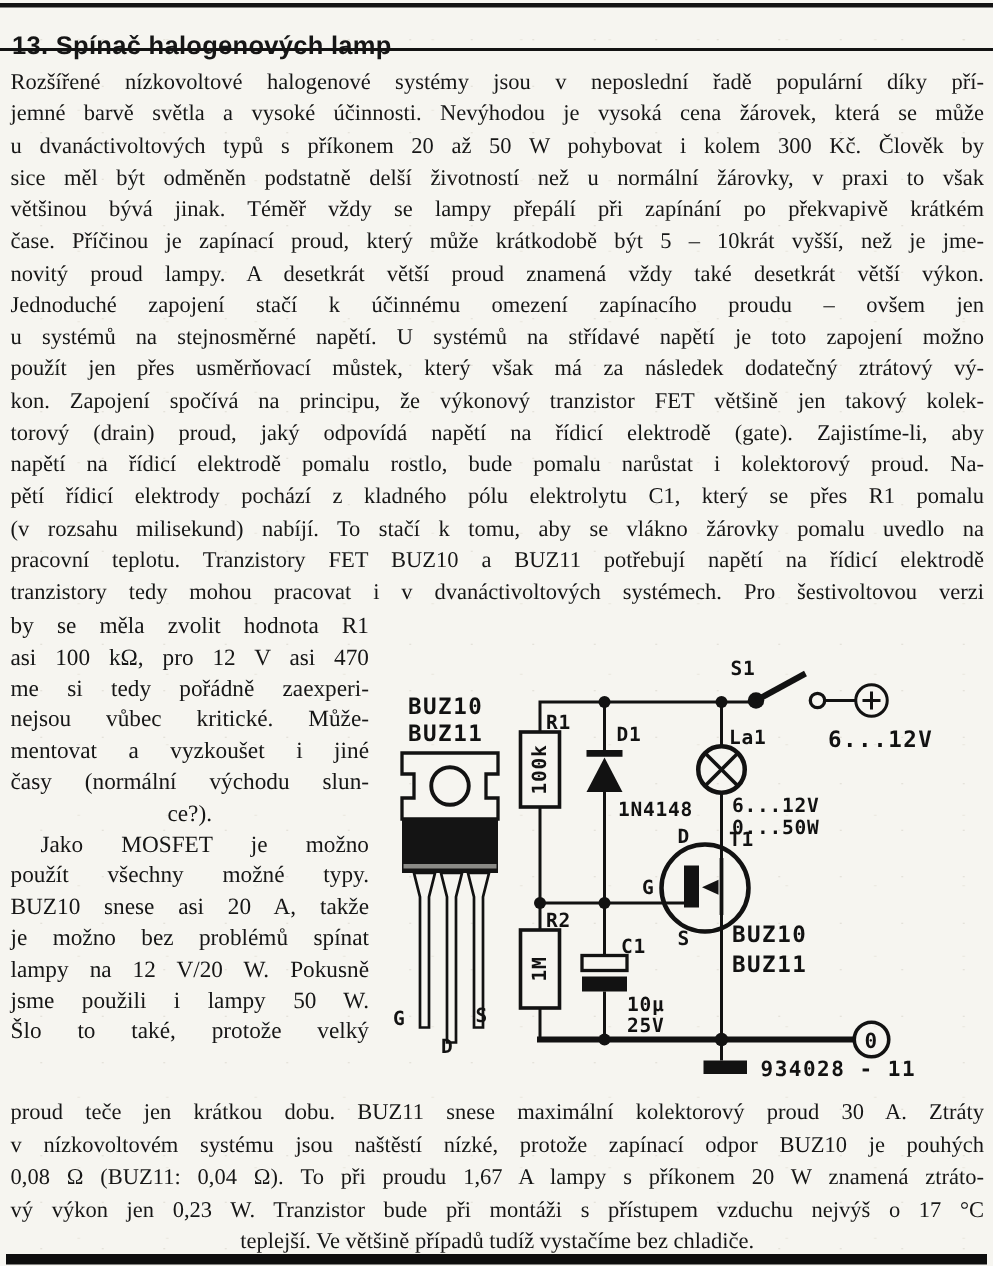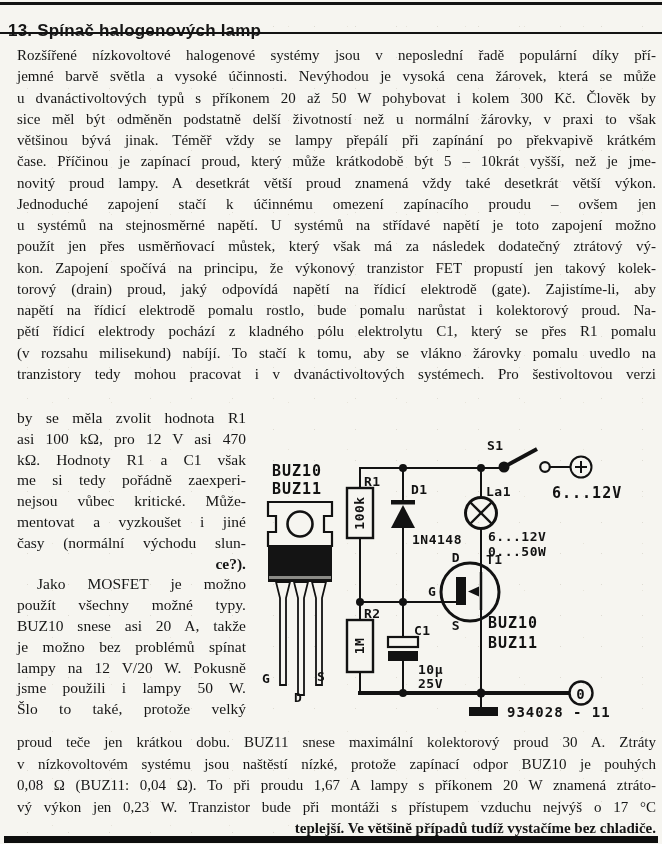--- a/index.html
+++ b/index.html
@@ -23,22 +23,22 @@
   .title{
     position:absolute;top:21px;left:8px;
     font-family:"Liberation Sans", sans-serif;
     font-weight:bold;font-size:17px;letter-spacing:0.2px;
     white-space:nowrap;
   }
   .para{position:absolute;font-size:15px;}
   .para1{top:45px;left:7px;width:649px;line-height:21.25px;}
   .leftcol{top:408px;left:7px;width:239px;line-height:20.8px;font-size:15.5px;}
   .bottompara{top:732px;left:7px;width:649px;line-height:21.6px;}
-  .tline{text-align:justify;text-align-last:justify;white-space:normal;margin-left:10px;}
-  .tline-last{text-align:right;font-weight:bold;}
+  .tline{text-align:justify;text-align-last:justify;white-space:normal;}
+  .tline-last{text-align:center;}
   [data-name="left-col-para2"] .tline:first-child{text-indent:20px;}
   .figure{position:absolute;left:248px;top:436px;width:414px;height:300px;}
   .figure svg{display:block;}
   text{fill:#121212;}
   .mlab{font-family:"DejaVu Sans Mono", monospace;font-weight:bold;font-size:13px;letter-spacing:0.5px;}
   .mlab-big{font-family:"DejaVu Sans Mono", monospace;font-weight:bold;font-size:15px;letter-spacing:1px;}
   .mlab-mid{font-family:"DejaVu Sans Mono", monospace;font-weight:bold;font-size:14px;letter-spacing:1px;}
 </style>
 </head>
 <body>
@@ -53,33 +53,33 @@
       <div class="tline" data-name="text-line">Rozšířené nízkovoltové halogenové systémy jsou v neposlední řadě populární díky pří-</div>
       <div class="tline" data-name="text-line">jemné barvě světla a vysoké účinnosti. Nevýhodou je vysoká cena žárovek, která se může</div>
       <div class="tline" data-name="text-line">u dvanáctivoltových typů s příkonem 20 až 50 W pohybovat i kolem 300 Kč. Člověk by</div>
       <div class="tline" data-name="text-line">sice měl být odměněn podstatně delší životností než u normální žárovky, v praxi to však</div>
       <div class="tline" data-name="text-line">většinou bývá jinak. Téměř vždy se lampy přepálí při zapínání po překvapivě krátkém</div>
       <div class="tline" data-name="text-line">čase. Příčinou je zapínací proud, který může krátkodobě být 5 – 10krát vyšší, než je jme-</div>
       <div class="tline" data-name="text-line">novitý proud lampy. A desetkrát větší proud znamená vždy také desetkrát větší výkon.</div>
       <div class="tline" data-name="text-line">Jednoduché zapojení stačí k účinnému omezení zapínacího proudu – ovšem jen</div>
       <div class="tline" data-name="text-line">u systémů na stejnosměrné napětí. U systémů na střídavé napětí je toto zapojení možno</div>
       <div class="tline" data-name="text-line">použít jen přes usměrňovací můstek, který však má za následek dodatečný ztrátový vý-</div>
-      <div class="tline" data-name="text-line">kon. Zapojení spočívá na principu, že výkonový tranzistor FET propustí jen takový kolek-</div>
+      <div class="tline" data-name="text-line">kon. Zapojení spočívá na principu, že výkonový tranzistor FET většině jen takový kolek-</div>
       <div class="tline" data-name="text-line">torový (drain) proud, jaký odpovídá napětí na řídicí elektrodě (gate). Zajistíme-li, aby</div>
       <div class="tline" data-name="text-line">napětí na řídicí elektrodě pomalu rostlo, bude pomalu narůstat i kolektorový proud. Na-</div>
       <div class="tline" data-name="text-line">pětí řídicí elektrody pochází z kladného pólu elektrolytu C1, který se přes R1 pomalu</div>
       <div class="tline" data-name="text-line">(v rozsahu milisekund) nabíjí. To stačí k tomu, aby se vlákno žárovky pomalu uvedlo na</div>
+      <div class="tline" data-name="text-line">pracovní teplotu. Tranzistory FET BUZ10 a BUZ11 potřebují napětí na řídicí elektrodě</div>
       <div class="tline" data-name="text-line">tranzistory tedy mohou pracovat i v dvanáctivoltových systémech. Pro šestivoltovou verzi</div>
     </div>
 
   <div class="para leftcol" data-name="left-column">
     <div data-name="left-col-para1">
         <div class="tline" data-name="text-line">by se měla zvolit hodnota R1</div>
         <div class="tline" data-name="text-line">asi 100 kΩ, pro 12 V asi 470</div>
-        <div class="tline" data-name="text-line">kΩ. Hodnoty R1 a C1 však</div>
         <div class="tline" data-name="text-line">me si tedy pořádně zaexperi-</div>
         <div class="tline" data-name="text-line">nejsou vůbec kritické. Může-</div>
         <div class="tline" data-name="text-line">mentovat a vyzkoušet i jiné</div>
         <div class="tline" data-name="text-line">časy (normální východu slun-</div>
       </div>
     <div class="tline-last" data-name="left-col-para1-end">ce?).</div>
     <div data-name="left-col-para2">
         <div class="tline" data-name="text-line">Jako MOSFET je možno</div>
         <div class="tline" data-name="text-line">použít všechny možné typy.</div>
         <div class="tline" data-name="text-line">BUZ10 snese asi 20 A, takže</div>

